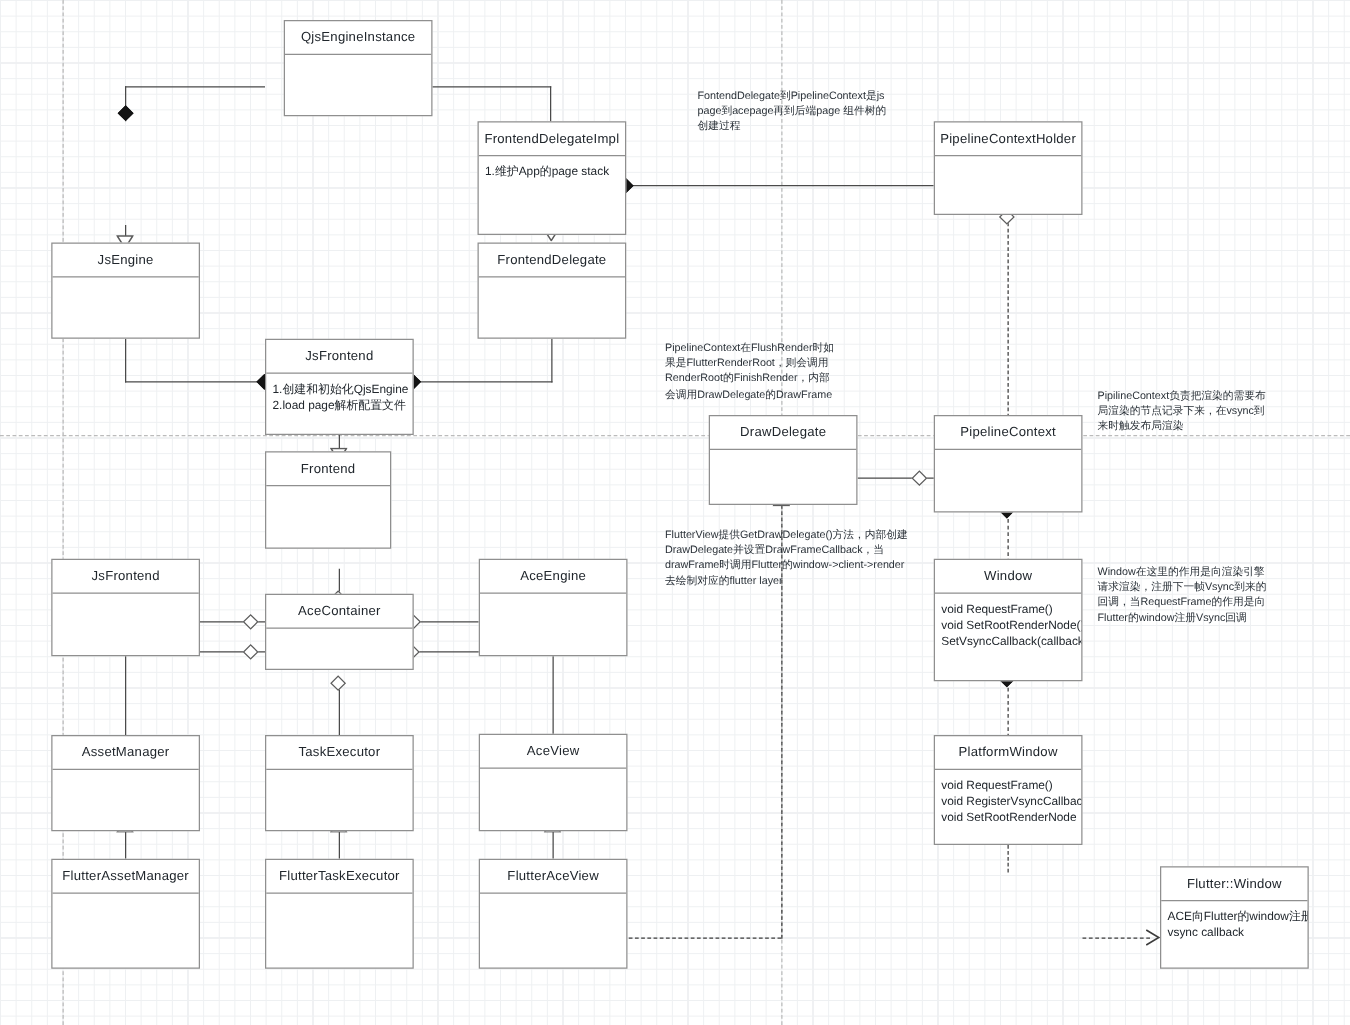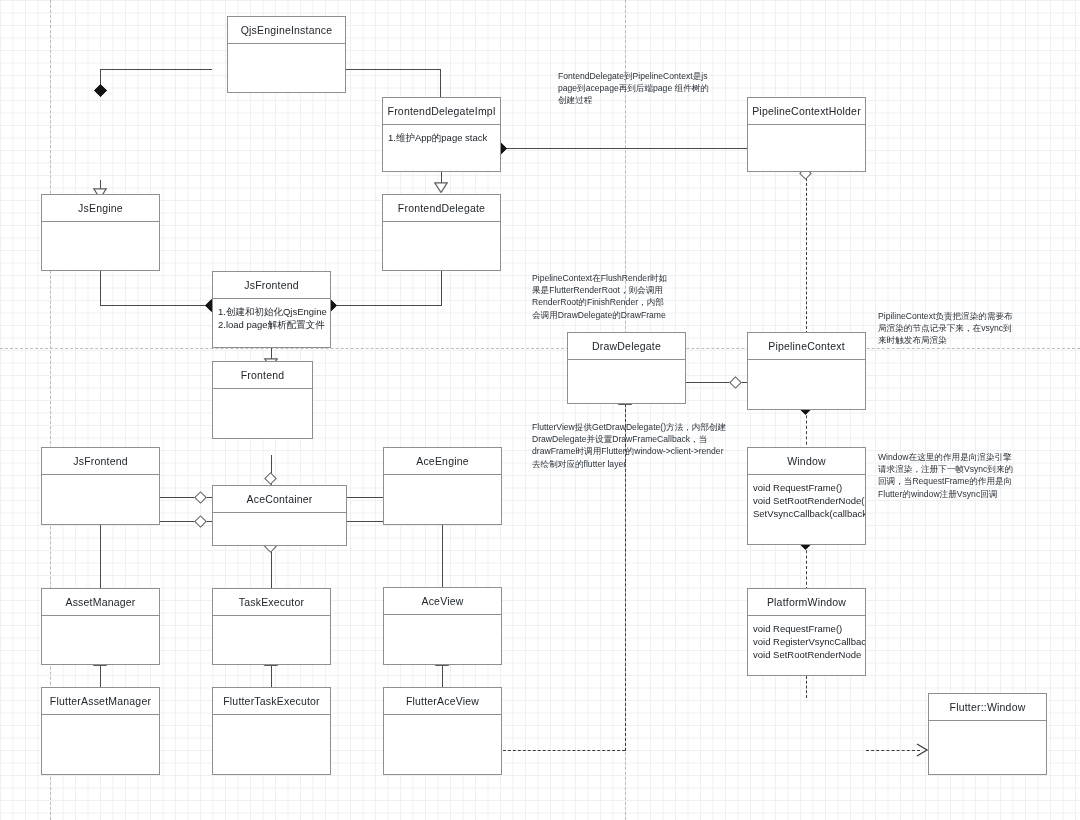--- a/index.html
+++ b/index.html
@@ -244,21 +244,21 @@
     <div class="hdr">QjsEngineInstance</div>
     <div class="body"></div>
   </div>
 
 
   <div class="cls" style="left:41px; top:194px; width:119px; height:77px">
     <div class="hdr">JsEngine</div>
     <div class="body"></div>
   </div>
 
-  <div class="cls" style="left:382px; top:97px; width:119px; height:75px">
+  <div class="cls" style="left:382px; top:97px; width:119px; height:91px">
     <div class="hdr">FrontendDelegateImpl</div>
     <div class="body">
       <div>1.维护App的page stack</div>
     </div>
   </div>
 
   <div class="cls" style="left:382px; top:194px; width:119px; height:77px">
     <div class="hdr">FrontendDelegate</div>
     <div class="body"></div>
   </div>
@@ -289,21 +289,21 @@
   <div class="cls" style="left:747px; top:332px; width:119px; height:78px">
     <div class="hdr">PipelineContext</div>
     <div class="body"></div>
   </div>
 
   <div class="cls" style="left:41px; top:447px; width:119px; height:78px">
     <div class="hdr">JsFrontend</div>
     <div class="body"></div>
   </div>
 
-  <div class="cls" style="left:212px; top:485px; width:135px; height:61px">
+  <div class="cls" style="left:212px; top:475px; width:119px; height:61px">
     <div class="hdr">AceContainer</div>
     <div class="body"></div>
   </div>
 
   <div class="cls" style="left:383px; top:447px; width:119px; height:78px">
     <div class="hdr">AceEngine</div>
     <div class="body"></div>
   </div>
 
   <div class="cls" style="left:41px; top:588px; width:119px; height:77px">
@@ -350,20 +350,24 @@
     <div class="body">
       <div>void RequestFrame()</div>
       <div>void RegisterVsyncCallback</div>
       <div>void SetRootRenderNode</div>
     </div>
   </div>
 
 
   <div class="cls" style="left:928px; top:693px; width:119px; height:82px">
     <div class="hdr">Flutter::Window</div>
+    <div class="body">
+      <div>ACE向Flutter的window注册</div>
+      <div>vsync callback</div>
+    </div>
   </div>
 
   <div class="note" style="left:558px; top:70px; width:180px">
     <div>FontendDelegate到PipelineContext是js</div>
     <div>page到acepage再到后端page 组件树的</div>
     <div>创建过程</div>
   </div>
 
   <div class="note" style="left:532px; top:272px; width:200px">
     <div>PipelineContext在FlushRender时如</div>

